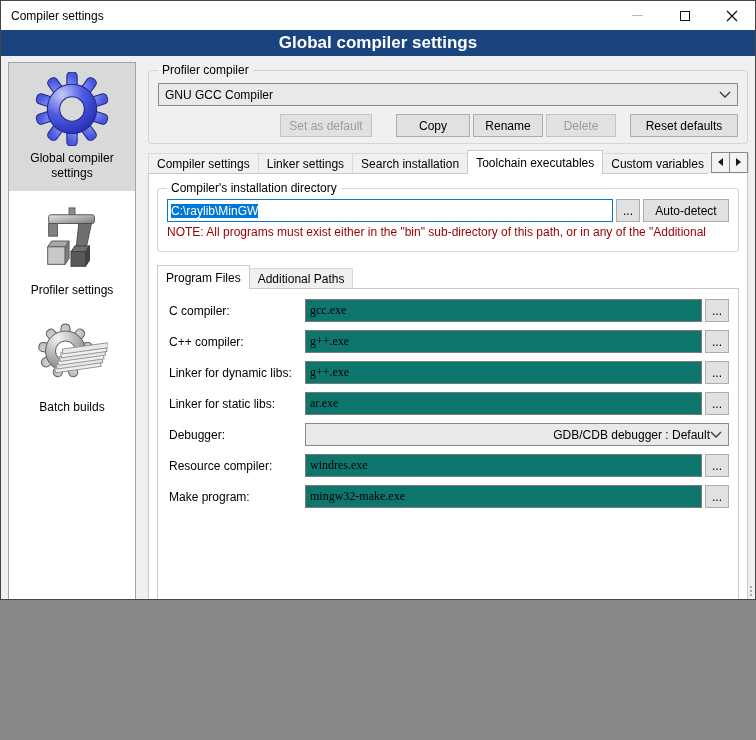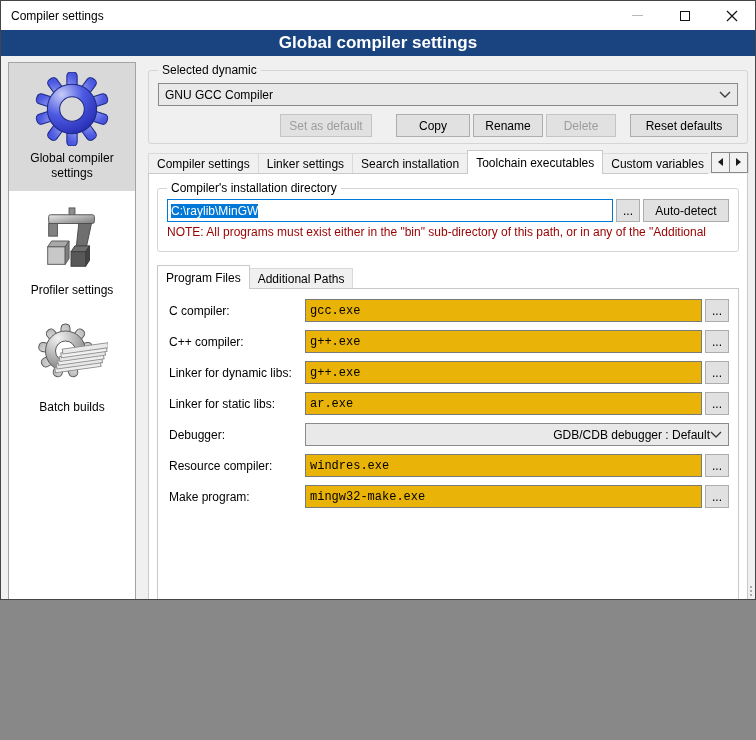--- a/index.html
+++ b/index.html
@@ -83,22 +83,22 @@
   .autodetect-btn{width:86px;height:23px;margin-left:3px;flex:none;}
   .note{margin-top:3px;color:#990000;font-size:12px;white-space:nowrap;overflow:hidden;}
   
   .subtabstrip{position:relative;margin-top:14px;height:23px;display:flex;align-items:flex-end;}
   .subpanel{position:relative;z-index:2;margin-top:-1px;height:392px;background:#fff;
             border:1px solid #c9c9c9;padding:10px 9px;}
   
   .frow{display:grid;grid-template-columns:138px 1fr 27px;align-items:center;height:23px;
         margin-bottom:8px;}
   .frow .flabel{font-size:12px;padding-left:2px;}
-  .frow input{height:23px;border:1px solid #7a7a7a;background:#eab308;font-size:12px;
-              padding:0 4px;font-family:Liberation Mono, monospace;width:100%;}
+  .frow input{height:23px;border:1px solid #7a7a7a;background:#0f766e;font-size:12px;
+              padding:0 4px;font-family:Liberation Serif, serif;width:100%;}
   .frow .browse-btn{justify-self:end;}
   .frow .combo{grid-column:2 / 4;text-align:right;}
   
   .footer{height:42px;border-top:1px solid #9a9a9a;margin:0 7px;padding-top:9px;
           display:flex;justify-content:flex-end;gap:4px;padding-right:2px;}
   .w-ok{width:70px;}.w-cancel{width:70px;}
   .grip{position:absolute;right:3px;bottom:3px;width:10px;height:10px;}
   .grip i{position:absolute;width:2px;height:2px;background:#a9a9a9;}
 </style>
 </head>
@@ -214,21 +214,21 @@
             </g>
           </svg>
         </div>
         <div class="side-label">Batch builds</div>
       </div>
     </div>
 
     <div class="main">
 
       <div class="groupbox gb-compiler">
-        <span class="legend legend-on-gray">Selected dynamic</span>
+        <span class="legend legend-on-gray">Profiler compiler</span>
         <div class="combo">
           <span class="combo-text">GNU GCC Compiler</span>
           <svg width="12" height="8" viewBox="0 0 12 8">
               <polyline points="1,1 6,6 11,1" fill="none" stroke="#3c3c3c" stroke-width="1.4"></polyline>
             </svg>
         </div>
         <div class="btnrow">
           <span class="sp1"></span>
           <button class="btn disabled w-setdef">Set as default</button>
           <span class="sp2"></span>

